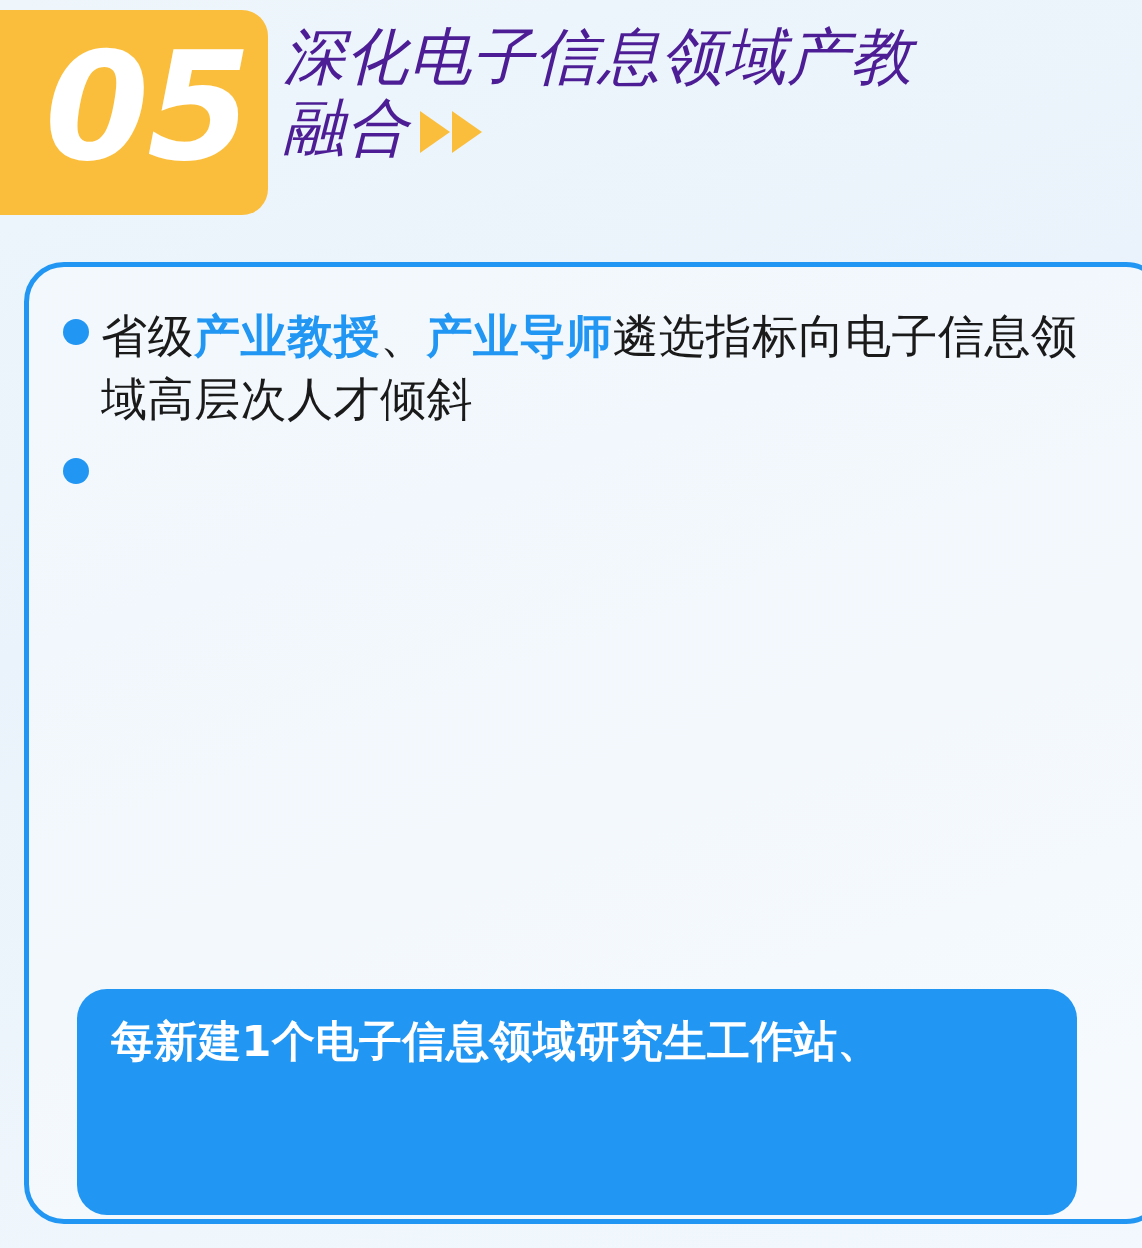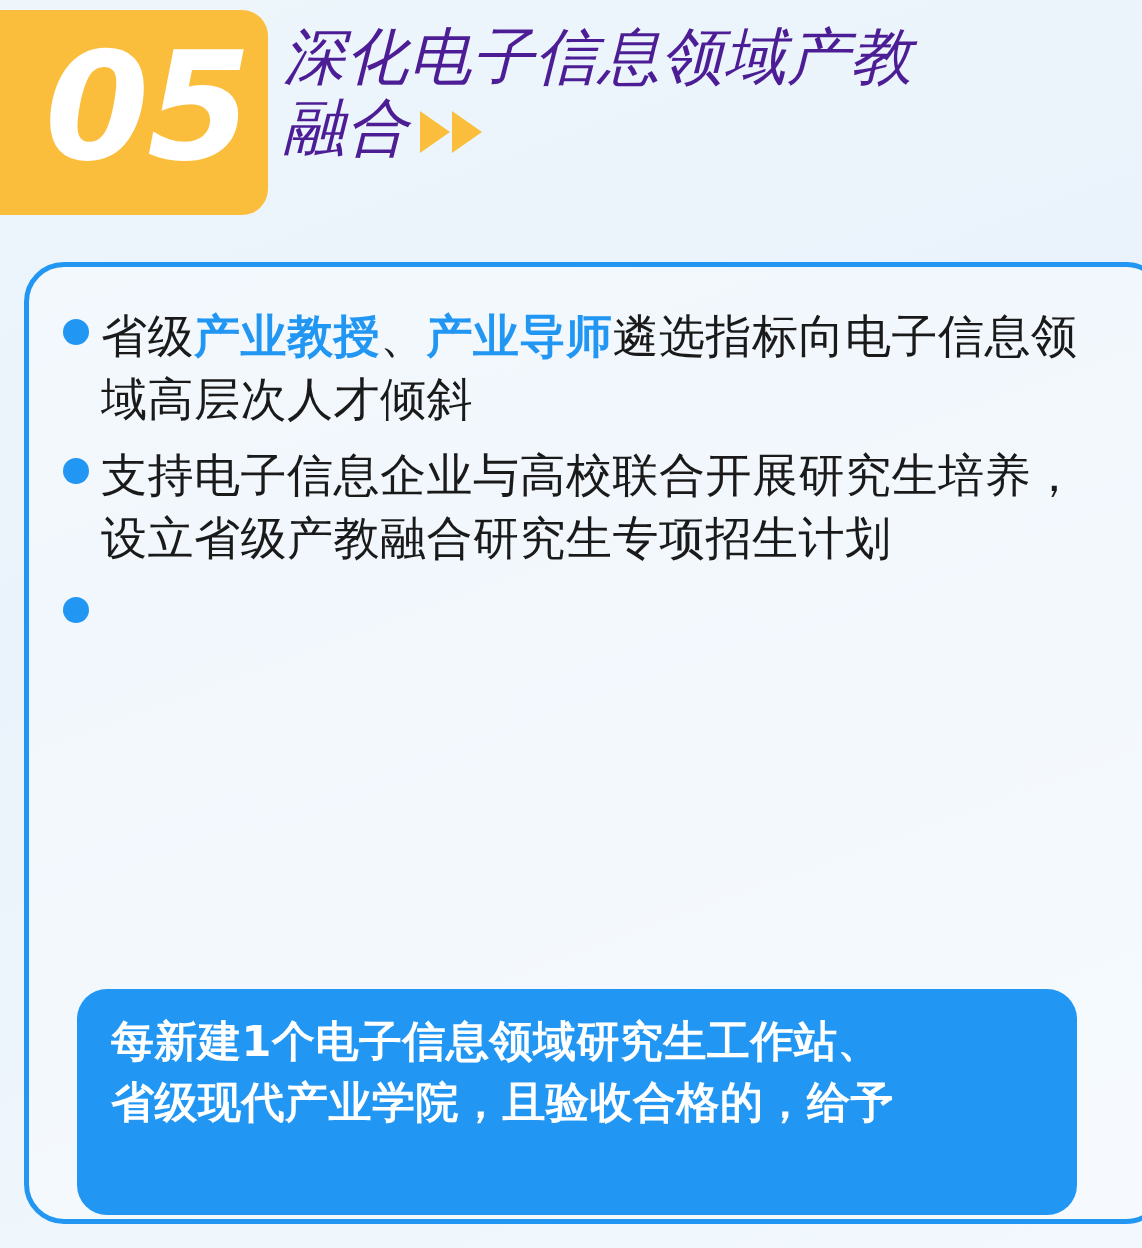--- a/index.html
+++ b/index.html
@@ -175,32 +175,25 @@
 
   <div class="bullets">
 
     <div class="bullet-row">
       <div class="dot"></div>
       <div class="btext">
         <span>省级</span><span class="hl-blue">产业教授</span><span>、</span><span class="hl-blue">产业导师</span><span>遴选指标向电子信息领域高层次人才倾斜</span>
       </div>
     </div>
 
-    <div class="bullet-row">
-      <div class="dot"></div>
-      <div class="btext">
-        <span>支持电子信息企业与高校联合开展研究生培养，设立省级产教融合研究生专项招生计划</span>
-      </div>
-    </div>
 
 
     <div class="bullet-row">
       <div class="dot"></div>
     </div>
 
   </div>
 
   <div class="note-box">
     <div class="note-text">每新建1个电子信息领域研究生工作站、</div>
-    <div class="note-text">省级现代产业学院，且验收合格的，给予</div>
   </div>
 
 </div>
 
 </body></html>

